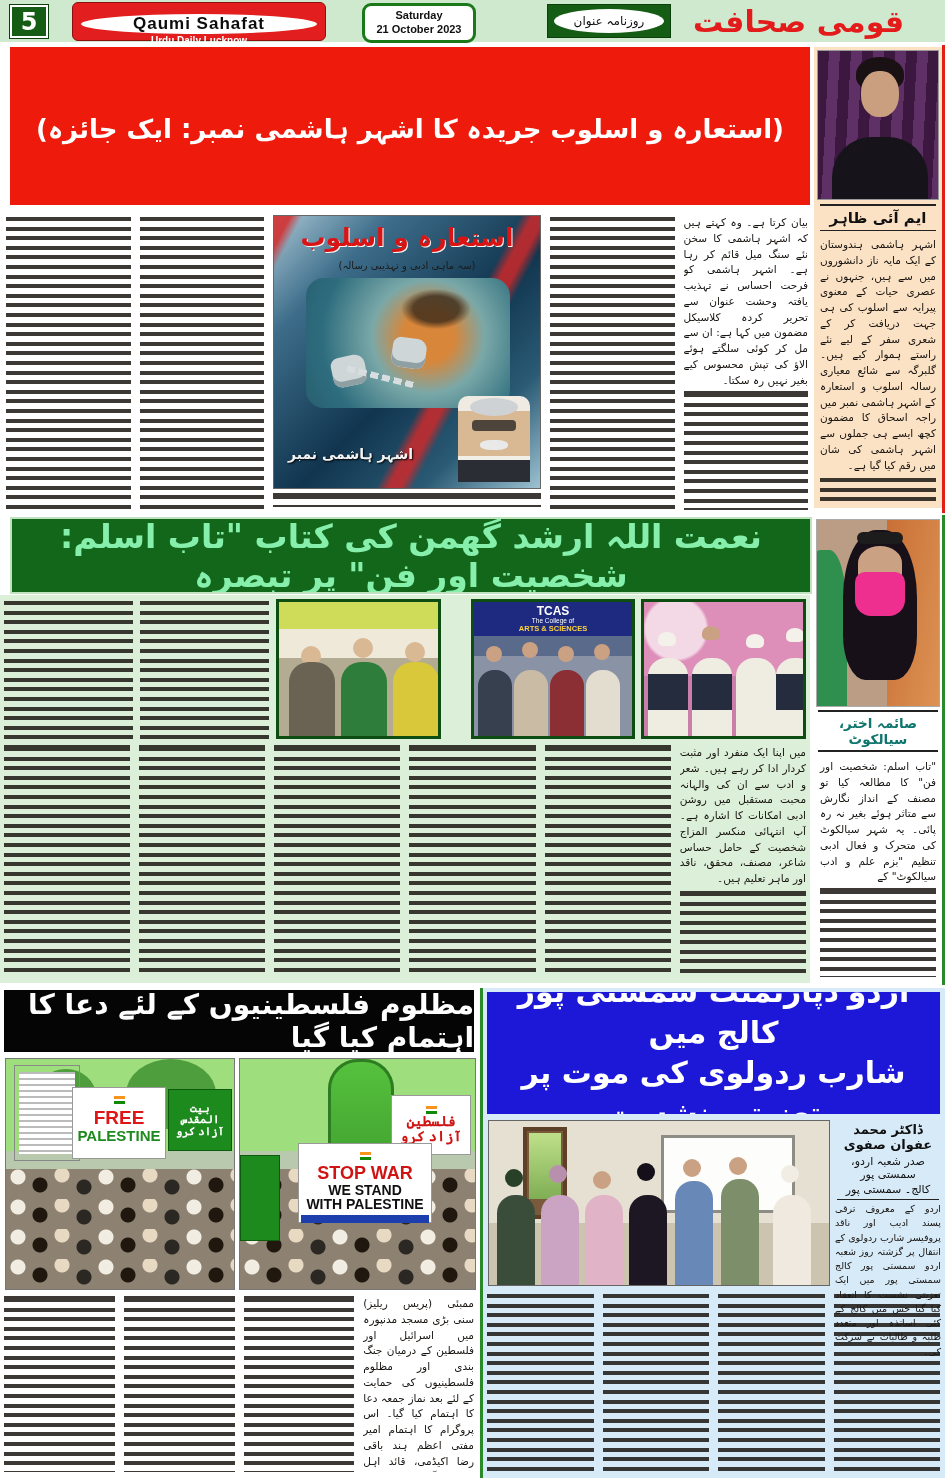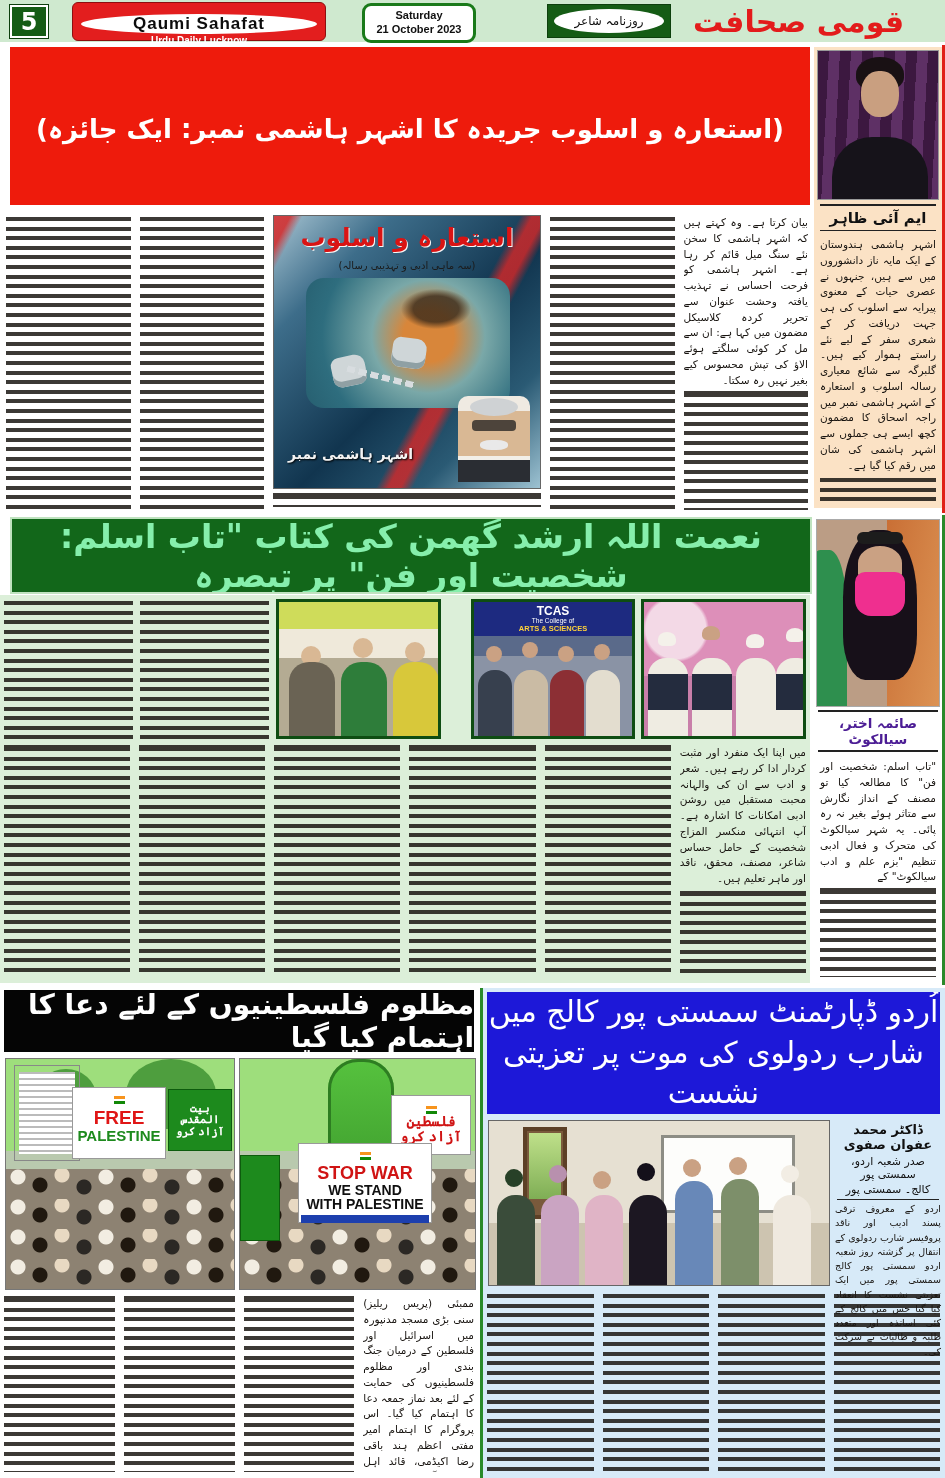--- a/index.html
+++ b/index.html
@@ -77,21 +77,21 @@
        color:#86efac;display:flex;align-items:center;justify-content:center;font-size:33px;font-weight:bold;text-align:center;overflow:hidden;}
   .rail2{position:absolute;right:0;top:2px;width:128px;height:466px;background:#fff;display:flex;flex-direction:column;}
   .portrait2{position:relative;margin:2px 2px 0 2px;height:186px;border:1px solid #aaa;overflow:hidden;background:#bb9d85;}
   .portrait2 .dr{position:absolute;right:-18px;top:0;width:70px;height:186px;background:linear-gradient(100deg,#c96f35,#e09a5a);}
   .portrait2 .gr{position:absolute;left:-14px;top:30px;width:44px;height:156px;background:#2e8f4e;border-radius:40% 40% 0 0;}
   .portrait2 .hair{position:absolute;left:26px;top:10px;width:74px;height:150px;background:#171019;border-radius:45% 45% 30% 30%;}
   .portrait2 .fh{position:absolute;left:41px;top:26px;width:44px;height:34px;background:#caa183;border-radius:50% 50% 20% 20%;}
   .portrait2 .gl{position:absolute;left:40px;top:12px;width:46px;height:12px;background:#1c1c1c;border-radius:6px;}
   .portrait2 .mask{position:absolute;left:38px;top:52px;width:50px;height:44px;background:#ef2f8f;border-radius:10px 10px 16px 16px;}
   .cap2{margin:3px 4px;border-top:2px solid #222;border-bottom:2px solid #222;text-align:center;
-       font-weight:bold;font-size:13.5px;padding:3px 0;color:#4c1d95;}
+       font-weight:bold;font-size:13.5px;padding:3px 0;color:#0f766e;}
   .main2{position:absolute;left:0;top:80px;width:810px;height:388px;background:#dcefd9;}
   .m2top{position:absolute;left:4px;top:4px;width:802px;height:140px;display:flex;gap:7px;direction:rtl;}
   .photoband{display:flex;gap:6px;width:530px;flex:0 0 530px;direction:ltr;}
   .evphoto{flex:1;border:3px solid #0e4d12;position:relative;overflow:hidden;}
   .p1{background:linear-gradient(#cfdc5a 0 20%,#efe9da 20% 42%,#b4ab93 42%);}
   .p1 .fg{position:absolute;bottom:0;width:46px;height:74px;border-radius:20px 20px 0 0;}
   .p1 .h{position:absolute;width:20px;height:20px;border-radius:50%;background:#d9b894;}
   .p2 .band{position:absolute;left:0;top:0;right:0;height:34px;background:#1d2a80;color:#fff;text-align:center;
        font-family:"Liberation Sans",sans-serif;}
   .p2 .band .t1{font-weight:bold;font-size:12px;line-height:1;padding-top:3px;}
@@ -136,21 +136,21 @@
   .s-stop .a{color:#d01414;font-size:18px;}
   .s-stop .b{color:#101010;font-size:14px;}
   .s-stop .blue{height:8px;background:#1d3fae;margin-top:3px;}
   .s-urdu{right:4px;top:36px;width:74px;height:52px;color:#d01414;font-size:14px;display:flex;flex-direction:column;align-items:center;justify-content:center;}
   .s-part{left:0;top:96px;width:34px;height:78px;background:#1d8a1d;border:1px solid #0d5c0d;color:#fff;font-size:13px;
        display:flex;align-items:center;justify-content:center;}
   .cols3{position:absolute;left:4px;top:308px;width:470px;height:176px;}
   .sec4{position:absolute;left:480px;top:988px;width:462px;height:490px;background:#d7eaf8;border-left:3px solid #2a8a2a;border-right:3px solid #1d18d8;}
   .band4{position:absolute;left:4px;top:4px;width:453px;height:122px;background:#1d18d8;color:#fff;
        display:flex;flex-direction:column;align-items:center;justify-content:center;text-align:center;overflow:hidden;}
-  .band4 .l1,.band4 .l2{font-size:30px;font-weight:normal;line-height:1.35;}
+  .band4 .l1,.band4 .l2{font-size:30px;font-weight:bold;line-height:1.35;}
   .class{position:absolute;left:5px;top:132px;width:340px;height:164px;border:1px solid #666;overflow:hidden;
        background:linear-gradient(#e6e0d2 0 62%,#cdc4b0 62%);}
   .board{position:absolute;right:34px;top:14px;width:128px;height:72px;background:#fdfdfb;border:3px solid #8d8d85;}
   .door{position:absolute;left:34px;top:6px;width:44px;height:92px;background:#7a5a3c;box-shadow:inset 0 0 0 4px #5d4026;}
   .door .out{position:absolute;left:6px;top:6px;width:32px;height:66px;background:linear-gradient(#bfe08a,#7fae55);}
   .class .fg{position:absolute;bottom:-6px;width:38px;height:96px;border-radius:18px 18px 0 0;}
   .class .h{position:absolute;width:18px;height:18px;border-radius:50%;}
   .rail4{position:absolute;right:4px;top:132px;width:106px;height:164px;display:flex;flex-direction:column;}
   .rail4 .nm{font-weight:bold;font-size:13px;text-align:center;color:#101010;padding:2px 0;}
   .rail4 .rl{font-size:11px;text-align:center;color:#101010;padding:1px 0;}
@@ -167,21 +167,21 @@
     <div class="pagenum">5</div>
     <div class="logo">
       <div class="oval">Qaumi Sahafat</div>
       <div class="sub">Urdu Daily Lucknow</div>
     </div>
     <div class="datebox">
       <span>Saturday</span>
       <span>21 October 2023</span>
     </div>
     <div class="edition">
-      <div class="oval rtl">روزنامہ شاعر</div>
+      <div class="oval rtl">روزنامہ عنوان</div>
     </div>
     <div class="mast-ur rtl">قومی صحافت</div>
   </header>
 
   <section class="sec1">
     <div class="band1 rtl">
       <div class="l2">(استعارہ و اسلوب جریدہ کا اشہر ہاشمی نمبر: ایک جائزہ)</div>
     </div>
 
     <aside class="rail1">

